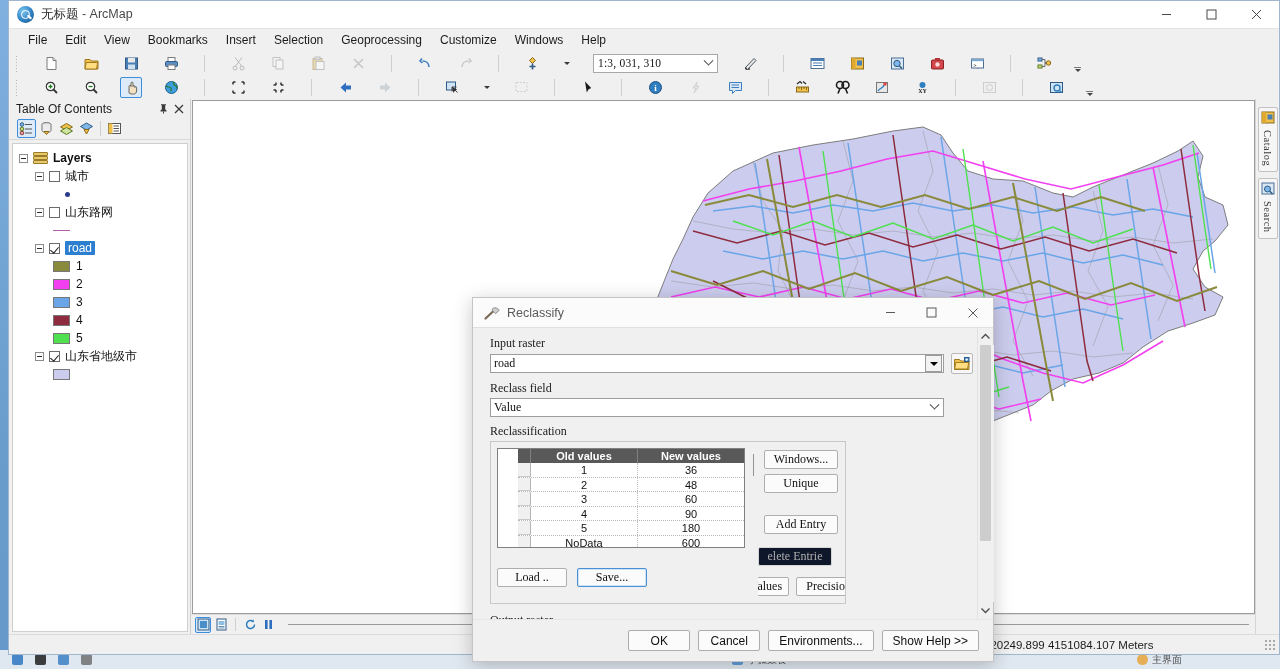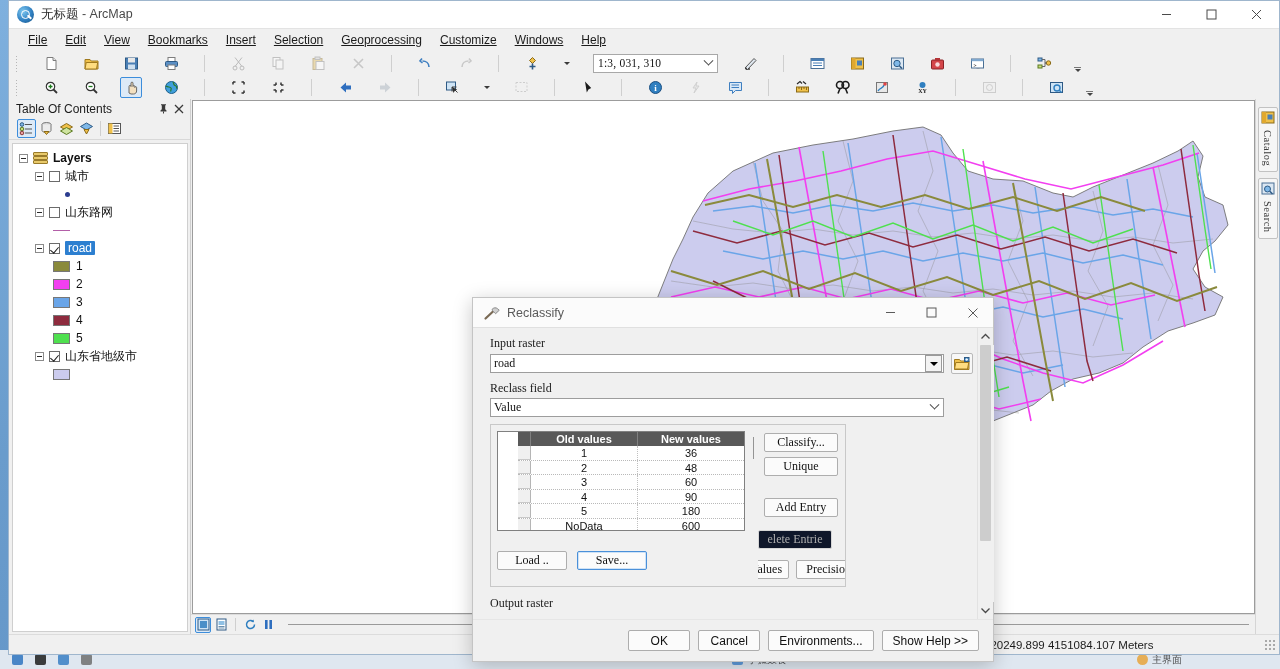--- a/index.html
+++ b/index.html
@@ -59,21 +59,21 @@
     color: #4a4a4a; font-size: 13px;
   }
   .wbtn svg { display: block; }
 
   
   #menubar {
     height: 22px; flex: 0 0 22px; display: flex; align-items: center;
     background: #f0f0f0; padding-left: 10px;
   }
   .menu-item {
-    padding: 3px 9px; font-size: 12px; color: #1b1b1b; border-radius: 2px; text-decoration: underline;
+    padding: 3px 9px; font-size: 12px; color: #1b1b1b; border-radius: 2px;
   }
 
   
   .toolbar {
     height: 24px; flex: 0 0 24px; background: #f0f0f0;
     display: flex; align-items: center; padding-left: 4px; gap: 18px;
   }
   .grip {
     width: 3px; height: 17px; margin: 0 4px 0 2px;
     background-image: radial-gradient(#b6b6b6 34%, transparent 36%);
@@ -957,20 +957,21 @@
           <div class="fld-label">Reclass field</div>
           <div class="row-inp" style="padding-right:29px">
             <div class="combo flat">
               <span class="val">Value</span>
               <span class="chev">
                   <span class="chev-dn"></span>
                 </span>
             </div>
           </div>
 
+          <div class="fld-label">Reclassification</div>
 
           <div id="reclass-panel" style="width:356px">
             <div id="rc-table-col">
               <div id="rc-table">
                 <div id="rc-thead">
                   <div class="rowsel"></div>
                   <div class="th first">Old values</div>
                   <div class="th">New values</div>
                 </div>
                 <div class="rc-tr">
@@ -1010,21 +1011,21 @@
                 <div class="dbtn wide">Load ..</div>
                 <div class="dbtn wide focus">Save...</div>
               </div>
             </div>
 
             <div id="rc-vgrip">
                 <i></i>
               </div>
 
             <div id="rc-btn-col">
-              <div class="dbtn" style="width:74px">Classify...</div>
+              <div class="dbtn" style="width:74px">Windows...</div>
               <div class="dbtn" style="width:74px">Unique</div>
               <div style="height:12px"></div>
               <div class="dbtn" style="width:74px">Add Entry</div>
               <div class="dbtn disabled" style="width:74px;margin-left:-6px">elete Entrie</div>
               <div style="flex:1"></div>
               <div style="display:flex;align-items:center;margin-bottom:7px;margin-left:-88px">
                 <div class="dbtn" style="border:1px solid #aeaeae">Reverse New Values</div>
                 <div class="dbtn" style="width:74px;margin-left:7px">Precision...</div>
               </div>
             </div>

